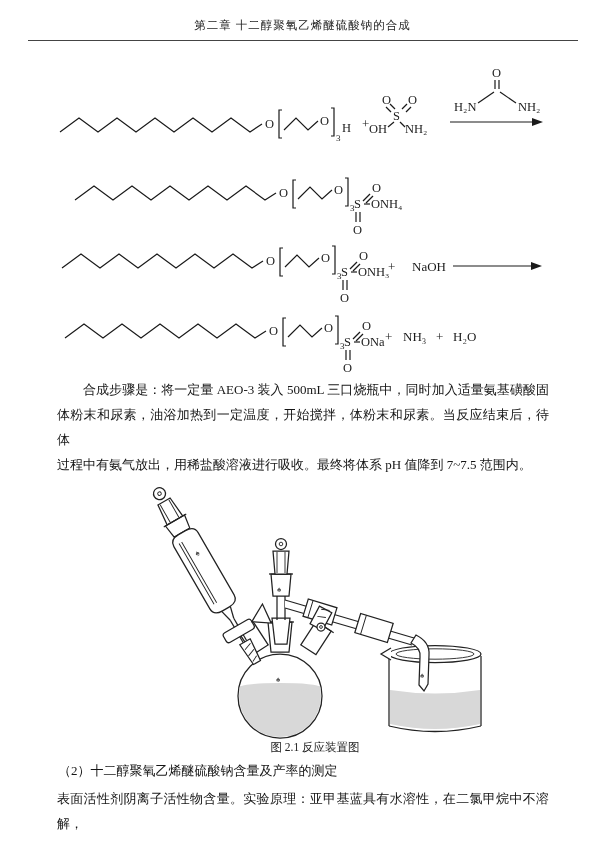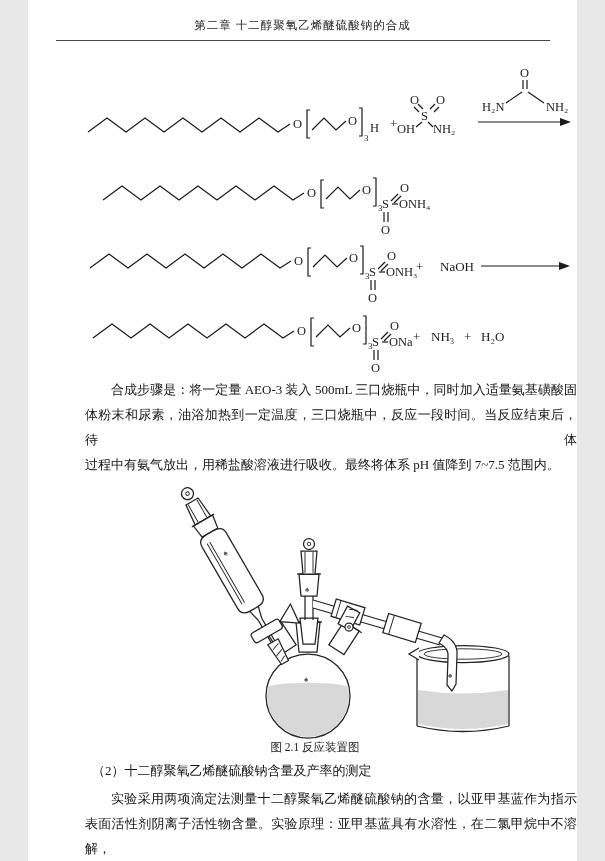--- a/index.html
+++ b/index.html
@@ -1,37 +1,37 @@
 <!DOCTYPE html>
 <html><head>
 <meta charset="utf-8">
 <style>
   html,body{margin:0;padding:0;background:#e8e8e8;}
-  .page{position:relative;width:549px;height:861px;background:#ffffff;margin:0 auto;overflow:hidden;
+  .page{position:relative;width:605px;height:861px;background:#ffffff;margin:0 auto;overflow:hidden;
         font-family:"Liberation Serif","DejaVu Serif",serif;color:#1a1a1a;}
   .header{position:absolute;top:18px;left:0;right:0;text-align:center;font-size:11.5px;letter-spacing:1px;color:#222;}
   .header-rule{position:absolute;top:40px;left:28px;right:27px;border-top:1.5px solid #444;}
   .scheme{position:absolute;top:58px;left:0;width:605px;height:318px;}
   .scheme svg{position:absolute;left:0;}
   .r1{top:0;} .r2{top:110px;} .r3{top:180px;} .r4{top:247px;}
   svg text{fill:#1a1a1a;font-family:"Liberation Serif","DejaVu Serif",serif;font-size:12.5px;}
   svg text.sub{font-size:9px;}
   svg text.rx{font-size:13px;}
   svg .bond{stroke:#1a1a1a;stroke-width:1.2;fill:none;}
   .para{position:absolute;left:57px;width:492px;font-size:13px;line-height:25px;color:#151515;}
   .p1{top:377px;} .p2{top:786px;}
   .jline{text-align:justify;text-align-last:justify;}
   .jlast{text-align-last:left;}
   .indent{text-indent:2em;}
   .figure{position:absolute;top:480px;left:0;}
   .fig-line{stroke:#222;stroke-width:1.25;fill:none;}
   .fig-white{stroke:#222;stroke-width:1.25;fill:#ffffff;}
   .fig-thin{stroke:#222;stroke-width:0.9;fill:none;}
   .caption{position:absolute;top:740px;left:0;right:0;text-align:center;font-size:11.5px;color:#222;margin-left:25px;}
-  .heading2{position:absolute;top:762px;left:64px;width:492px;font-size:13px;color:#151515;}
+  .heading2{position:absolute;top:762px;left:58px;width:492px;font-size:13px;color:#151515;}
   .mark{font-size:8px;fill:#555;}
 </style>
 </head>
 <body>
 
 <div class="page">
 
   <div class="header">第二章 十二醇聚氧乙烯醚硫酸钠的合成</div>
   <div class="header-rule"></div>
 
@@ -146,21 +146,21 @@
       </g>
       <text class="rx" x="385" y="36">+</text>
       <text class="rx" x="403" y="36">NH₃</text>
       <text class="rx" x="436" y="36">+</text>
       <text class="rx" x="453" y="36">H₂O</text>
     </svg>
   </div>
 
   <div class="para p1">
     <div class="jline indent">合成步骤是：将一定量 AEO-3 装入 500mL 三口烧瓶中，同时加入适量氨基磺酸固</div>
-    <div class="jline">体粉末和尿素，油浴加热到一定温度，三口烧瓶中，反应一段时间。当反应结束后，待体</div>
+    <div class="jline">体粉末和尿素，油浴加热到一定温度，开始搅拌，体粉末和尿素。当反应结束后，待体</div>
     <div class="jline jlast">过程中有氨气放出，用稀盐酸溶液进行吸收。最终将体系 pH 值降到 7~7.5 范围内。</div>
   </div>
 
   <svg class="figure" width="605" height="262">
 
     <g>
       <line class="fig-line" x1="389" y1="176" x2="389" y2="246"></line>
       <line class="fig-line" x1="481" y1="176" x2="481" y2="246"></line>
       <path class="fig-line" d="M389,246 Q435,257 481,246"></path>
       <path d="M390,210 Q435,217 480,210 L480,244 Q435,254 390,244 Z" fill="#d8d8d8" stroke="none"></path>
@@ -256,17 +256,16 @@
       <path class="fig-white" d="M416,155 Q430,162 429,175 L428,204 L424,211 L419,205 L420,177 Q421,168 411,163 Z"></path>
       <text class="mark" x="420" y="198">♠</text>
     </g>
   </svg>
 
   <div class="caption">图 2.1 反应装置图</div>
 
   <div class="heading2">（2）十二醇聚氧乙烯醚硫酸钠含量及产率的测定</div>
 
   <div class="para p2">
-    <div class="jline indent">实验采用两项滴定法测量十二醇聚氧乙烯醚硫酸钠的含量，以亚甲基蓝作为指示</div>
     <div class="jline jlast">表面活性剂阴离子活性物含量。实验原理：亚甲基蓝具有水溶性，在二氯甲烷中不溶解，</div>
   </div>
 
 </div>
 
 </body></html>

